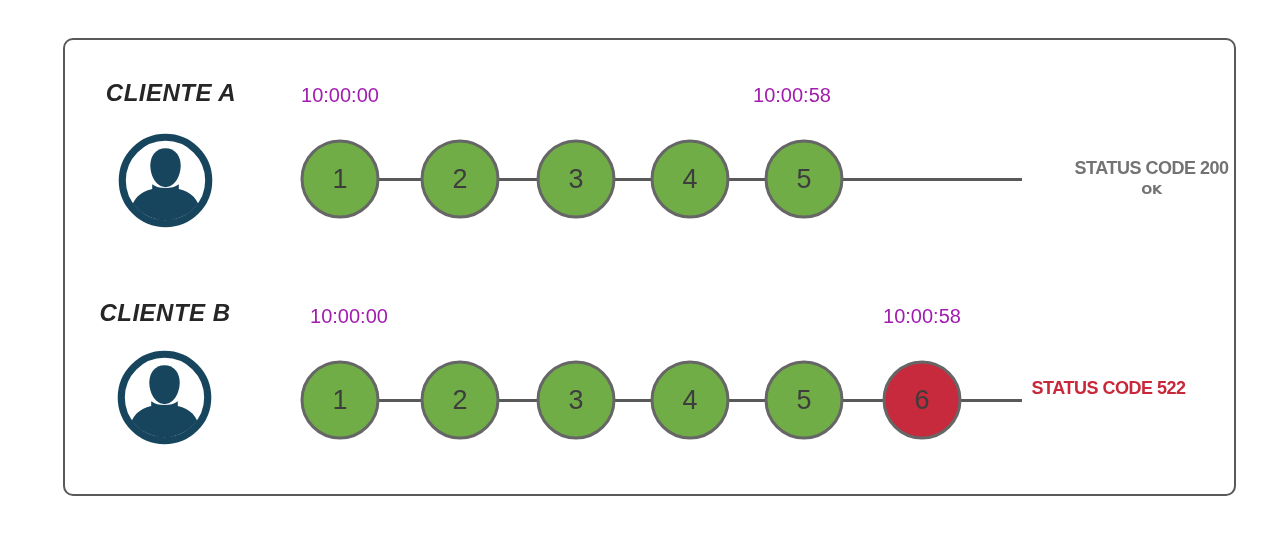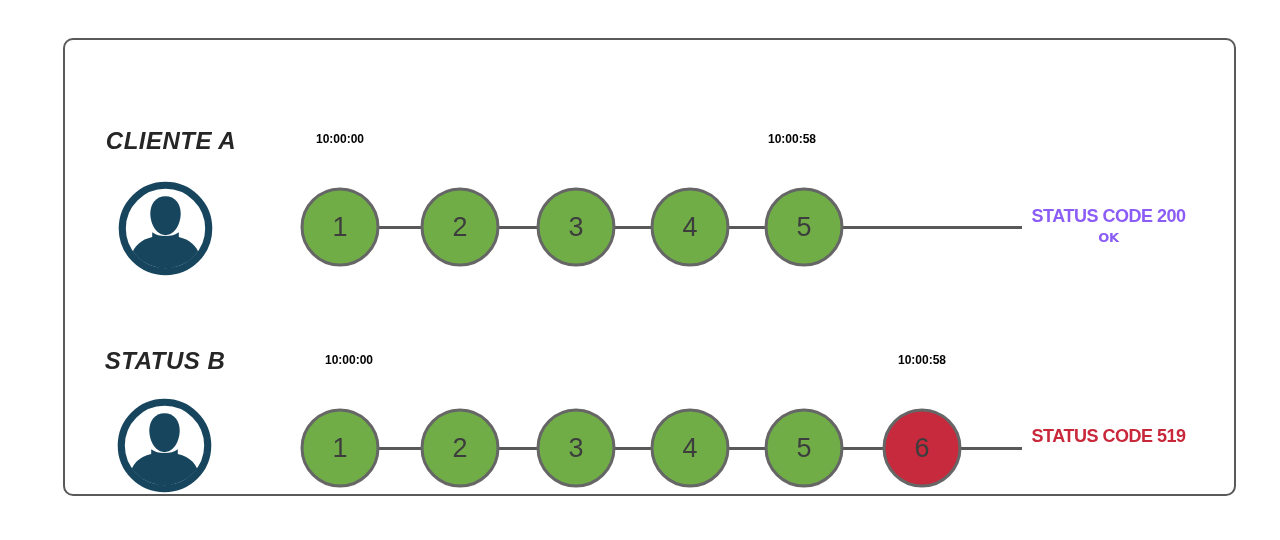--- a/index.html
+++ b/index.html
@@ -22,38 +22,37 @@
     width: 1173px;
     height: 458px;
     border: 2.5px solid #595959;
     border-radius: 10px;
     box-sizing: border-box;
     background: #ffffff;
   }
   .row {
     position: absolute;
     inset: 0;
-    margin-top: 48px;
   }
   .client-label {
     position: absolute;
     transform: translateX(-50%);
     font-size: 24px;
     font-weight: bold;
     font-style: italic;
     letter-spacing: 0.5px;
     color: #262626;
     white-space: nowrap;
   }
   .timestamp {
     position: absolute;
     transform: translateX(-50%);
-    font-size: 12px;
-    font-weight: bold;
-    color: #000000;
+    font-size: 20px;
+    font-weight: normal;
+    color: #a21caf;
     white-space: nowrap;
   }
   .avatar {
     position: absolute;
     width: 95px;
     height: 95px;
   }
   .avatar svg { display: block; width: 100%; height: 100%; }
   .timeline-line {
     position: absolute;
@@ -131,28 +130,28 @@
     <div class="request-circle" style="left: 576px; top: 179px; background-color: rgb(112, 173, 71);">
       <span>3</span>
     </div>
     <div class="request-circle" style="left: 690px; top: 179px; background-color: rgb(112, 173, 71);">
       <span>4</span>
     </div>
     <div class="request-circle" style="left: 804px; top: 179px; background-color: rgb(112, 173, 71);">
       <span>5</span>
     </div>
 
-    <div class="status-text" style="left: 1021px; top: 158px; color: #8b5cf6;">
+    <div class="status-text" style="left: 1064px; top: 158px; color: #737373;">
       <div class="status-line1">STATUS CODE 200</div>
       <div class="status-line2">OK</div>
     </div>
   </div>
 
   <div class="row">
-    <div class="client-label" style="left:165px; top:299px;">STATUS B</div>
+    <div class="client-label" style="left:165px; top:299px;">CLIENTE B</div>
 
     <div class="avatar" style="left: 117px; top: 350px; color: rgb(23, 69, 94);">
       <svg viewBox="0 0 100 100" aria-hidden="true">
         <clipPath id="avClipB">
             <circle cx="50" cy="50" r="42"></circle>
           </clipPath>
         <circle cx="50" cy="50" r="45.5" fill="none" stroke="currentColor" stroke-width="7.5"></circle>
         <g clip-path="url(#avClipB)" fill="currentColor">
           <path d="M50 16c-10 0-16 8-16 18 0 8 3 15 7 19 3 3 6 4 9 4s6-1 9-4c4-4 7-11 7-19 0-10-6-18-16-18z"></path>
           <path d="M36 54v5c-13 3-21 11-23 24l-2 14h78l-2-14c-2-13-10-21-23-24v-5c-4 3-8 4-14 4s-10-1-14-4z"></path>
@@ -178,16 +177,16 @@
       <span>4</span>
     </div>
     <div class="request-circle" style="left: 804px; top: 400px; background-color: rgb(112, 173, 71);">
       <span>5</span>
     </div>
     <div class="request-circle" style="left: 922px; top: 400px; background-color: rgb(198, 42, 60);">
       <span>6</span>
     </div>
 
     <div class="status-text" style="left: 1021px; top: 378px; color: rgb(200, 40, 58);">
-      <div class="status-line1">STATUS CODE 519</div>
+      <div class="status-line1">STATUS CODE 522</div>
     </div>
   </div>
 </div>
 
 </body></html>

